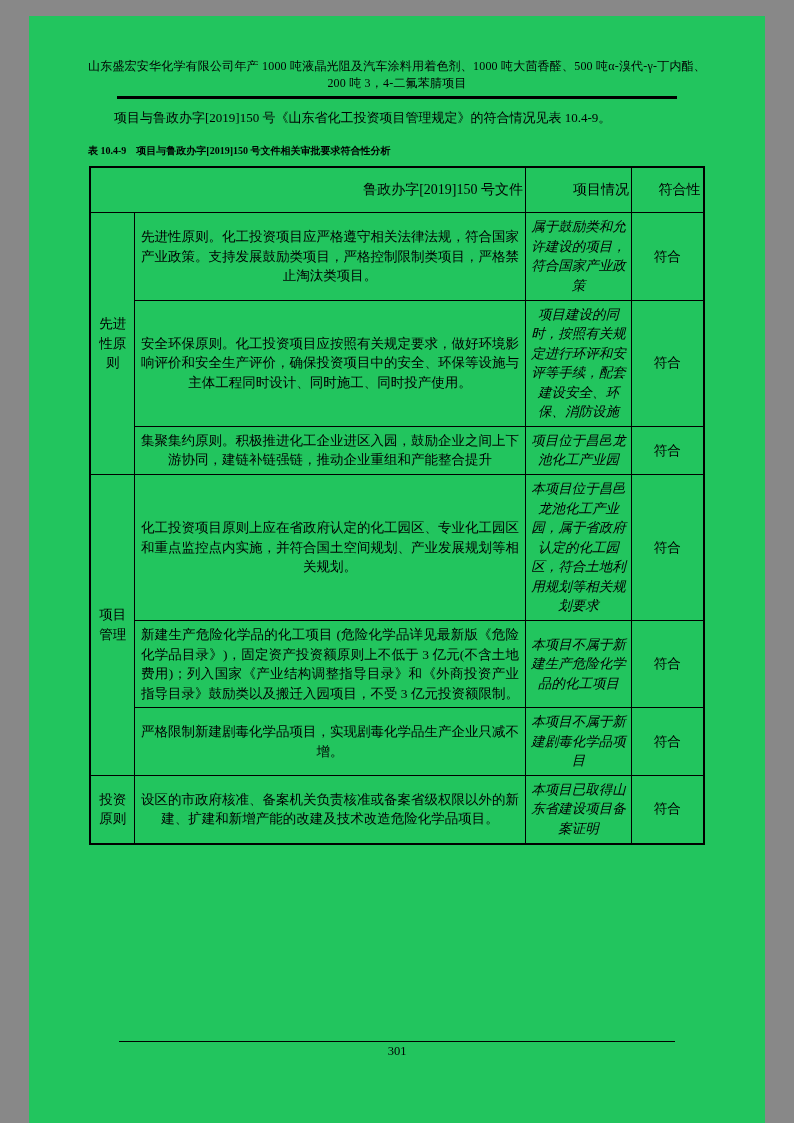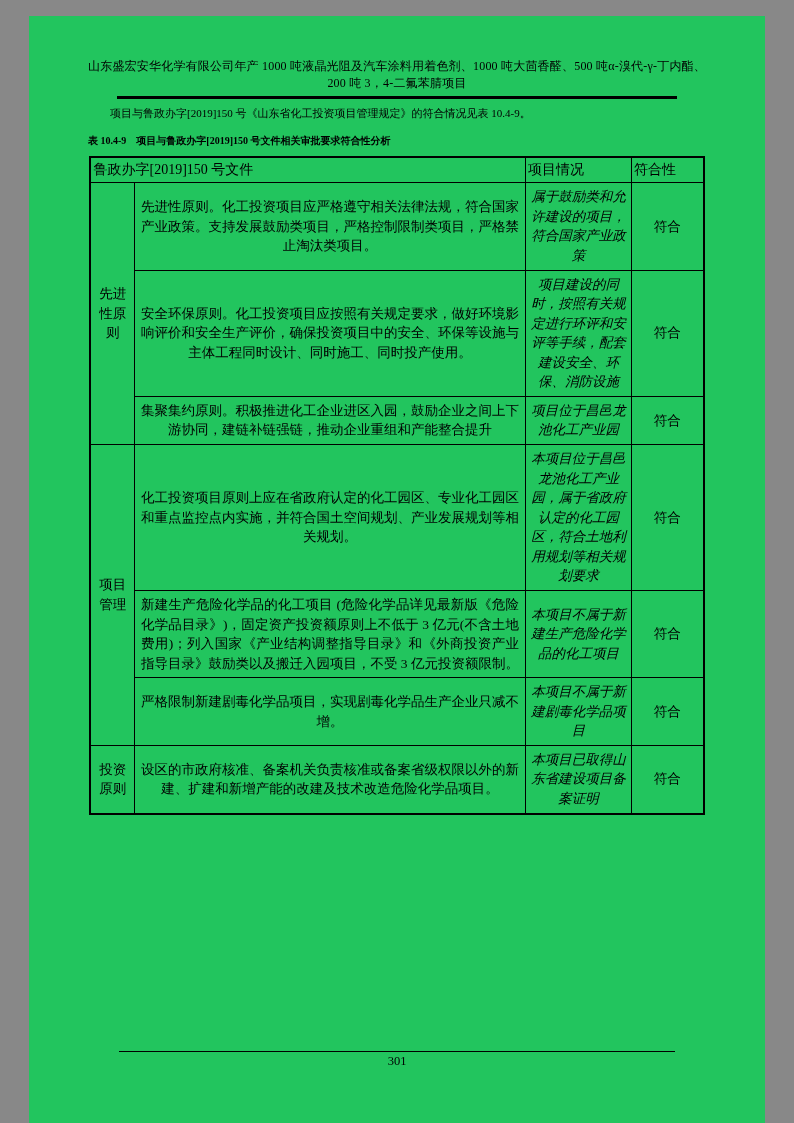--- a/index.html
+++ b/index.html
@@ -36,22 +36,22 @@
   
   .section-heading {
     font-weight: bold;
     font-size: 16.5px;
     line-height: 41px;
     text-align: justify;
     text-indent: 2em;
     margin-top: 18px;
   }
   .body-paragraph {
-    font-size: 11px;
-    line-height: 28px;
+    font-size: 13px;
+    line-height: 38px;
     text-align: justify;
     text-indent: 2em;
   }
   .table-title {
     font-weight: bold;
     font-size: 10px;
     text-align: left;
     margin-top: 7px;
     margin-bottom: 8px;
   }
@@ -69,22 +69,22 @@
     font-size: 13.5px;
     line-height: 1.45;
     vertical-align: middle;
     font-weight: normal;
   }
   col.c-label  { width: 44px; }
   col.c-req    { width: 391px; }
   col.c-sit    { width: 106px; }
   col.c-res    { width: 72px; }
   table.compliance th {
-    text-align: left;
-    padding: 2px 2px;
+    text-align: right;
+    padding: 12px 2px;
     font-size: 14px;
   }
   td.group-label {
     text-align: center;
     padding: 2px 4px;
   }
   td.req-cell {
     text-align: justify;
     text-align-last: center;
     padding: 4px 6px;
@@ -96,21 +96,21 @@
   }
   td.res-cell {
     text-align: center;
     padding: 2px 2px;
   }
   
   .page-footer {
     position: absolute;
     left: 0;
     right: 0;
-    bottom: 70px;
+    bottom: 80px;
     text-align: center;
   }
   .footer-rule {
     width: 556px;
     margin: 0 auto;
     border-top: 1.5px solid #000;
   }
   .page-number {
     font-size: 12.5px;
     line-height: 16px;

